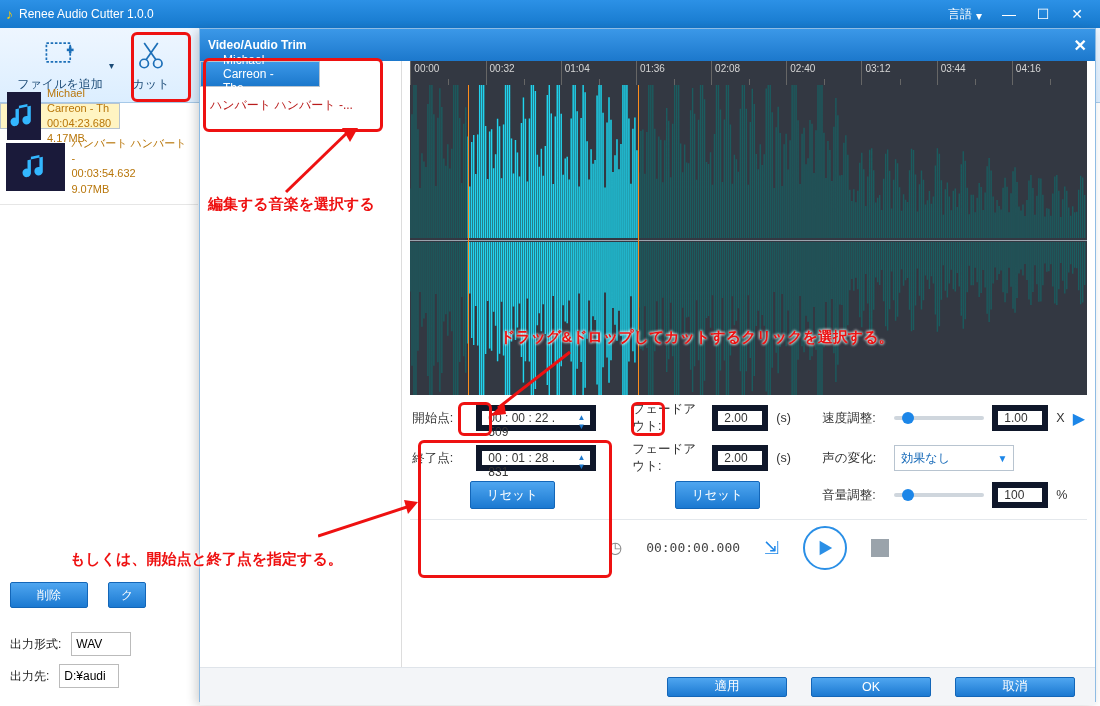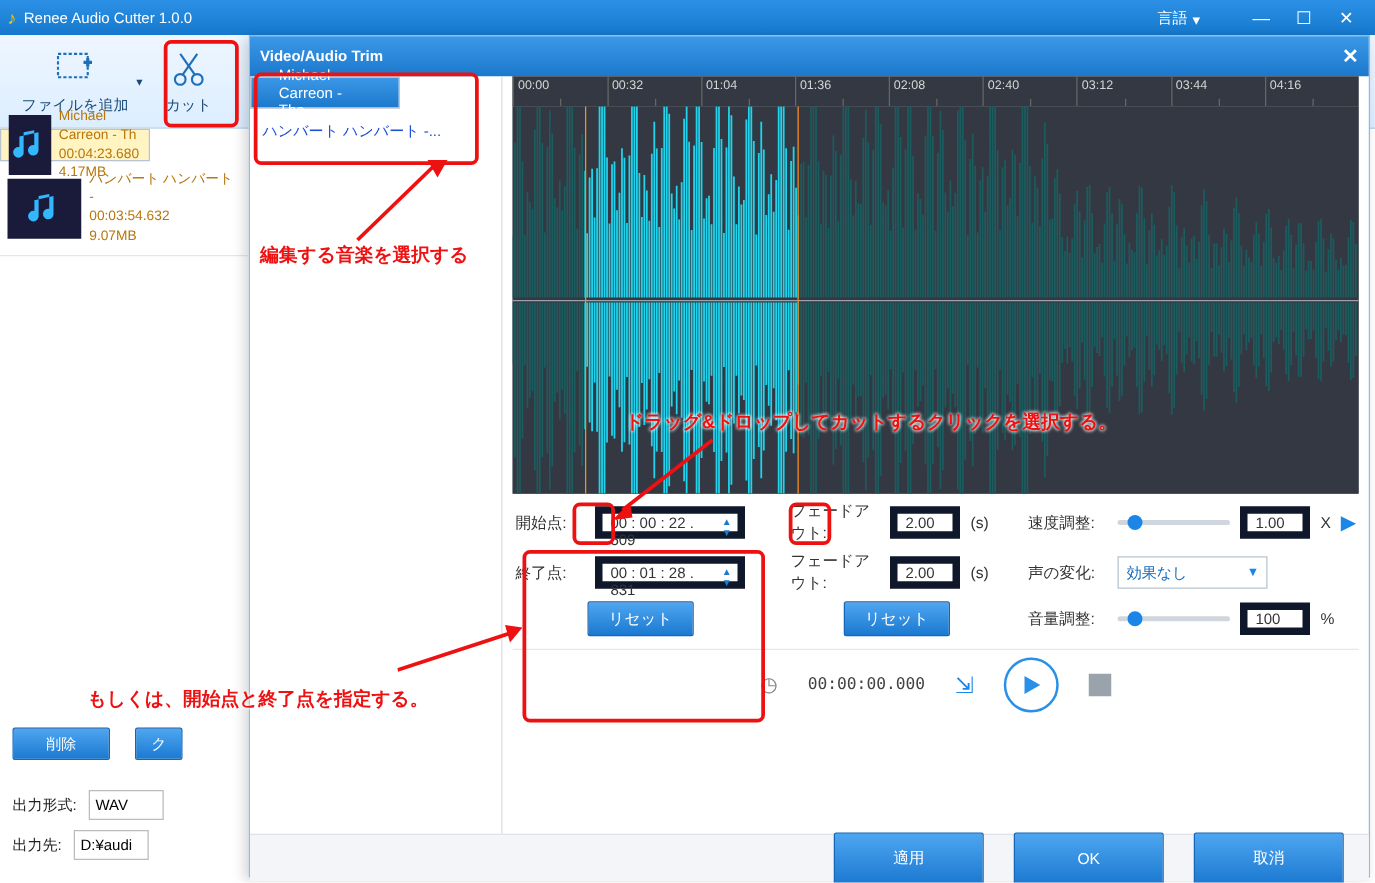--- a/index.html
+++ b/index.html
@@ -5,21 +5,21 @@
   * { box-sizing: border-box; margin: 0; padding: 0; font-family: "Meiryo", "Segoe UI", sans-serif; }
   body { background: #fff; width: 1100px; height: 706px; overflow: hidden; position: relative; }
 
   
   .main-titlebar {
     height: 28px; background: linear-gradient(#2c91e6, #1578cc);
     display: flex; align-items: center; color: #fff; font-size: 12px; padding: 0 6px;
   }
   .main-titlebar .logo { color: #ffcc00; font-size: 14px; margin-right: 6px; }
   .main-titlebar .title { flex: 1; }
-  .main-titlebar .lang { margin-right: 32px; display: flex; align-items: flex-end; gap: 4px; }
+  .main-titlebar .lang { margin-right: 10px; display: flex; align-items: flex-end; gap: 4px; }
   .main-titlebar .winbtn { width: 34px; text-align: center; font-size: 14px; }
 
   
   .toolbar { height: 75px; background: linear-gradient(#eef6ff,#dceeff); display: flex; border-bottom: 1px solid #a6c9e8; }
   .tool { width: 120px; display: flex; flex-direction: column; align-items: center; justify-content: center; font-size: 12px; color: #1c4b77; gap:4px; position:relative;}
   .tool svg { width: 34px; height: 34px; }
   .tool.cut { width: 62px; }
   .tool .chev { position:absolute; right:6px; top:32px; font-size:10px; color:#1c4b77;}
 
   
@@ -41,21 +41,21 @@
   
   .dialog { position: absolute; left: 199px; top: 28px; right: 4px; bottom: 4px; background: #fff; border:1px solid #8fbce4; box-shadow: -3px 3px 10px rgba(0,0,0,.18);}
   .dlg-titlebar { height: 32px; background: linear-gradient(#3b98e8,#1c78cc); color:#fff; font-size:12px; font-weight:bold; display:flex; align-items:center; padding:0 8px;}
   .dlg-titlebar .t { flex:1;}
   .dlg-titlebar .x { font-size:16px;}
 
   .dlg-body { display:flex; height: calc(100% - 66px);}
   .tracklist { width: 210px; border-right:1px solid #ddd; }
   .track { height: 36px; display:flex; align-items:center; padding:0 10px; font-size:12px; }
   .track.sel { background: linear-gradient(#3b98e8,#1c78cc); color:#fff;padding-left:22px;}
-  .track:not(.sel){ color:#1d4ed8; }
+  .track:not(.sel){ color:#b91c1c; }
 
   .editor { flex:1; padding: 0 8px 0 8px; display:flex; flex-direction:column; }
 
   
   .ruler { height: 24px; background:#333842; display:flex; color:#d6d6d6; font-size:10px; align-items:flex-start; }
   .ruler .tick { flex:1; border-left:1px solid #666; height:100%; position:relative; padding-left:3px; padding-top:2px;}
   .ruler .tick::after{content:""; position:absolute; left:50%; bottom:0; width:1px; height:6px; background:#666;}
   .ruler .tick span{display:block;}
 
   
@@ -91,21 +91,21 @@
 
   
   .playback { height:56px; display:flex; align-items:center; justify-content:center; gap:24px; border-top:1px solid #e4e8ec; margin-top:4px;}
   .playbtn { width:44px; height:44px; border:2px solid #2a8fe6; border-radius:50%; display:flex; align-items:center; justify-content:center;}
   .playbtn svg { width:18px; height:18px; fill:#2a8fe6;}
   .stopbtn { width:18px; height:18px; background:#9aa3ab;}
   .timecode { font-family: monospace; font-size:13px; color:#444;}
 
   
   .dlg-footer { height:38px; background:#f3f5f8; display:flex; justify-content:flex-end; align-items:center; gap:24px; padding:0 20px; border-top:1px solid #dfe4ea;}
-  .dlg-footer button { width:120px; height:42px; background:linear-gradient(#4fa6f0,#1b79d1); color:#fff; border:1px solid #1366b8; border-radius:2px; font-size:12.5px;}
+  .dlg-footer button { width:120px; height:20px; background:linear-gradient(#4fa6f0,#1b79d1); color:#fff; border:1px solid #1366b8; border-radius:2px; font-size:12.5px;}
 
   
   .anno { position:absolute; pointer-events:none; }
   .anno-box { border:3px solid #e11; border-radius:6px; }
   .anno-text { color:#e11; font-weight:bold; font-size:15px; text-shadow:0 0 3px #fff,0 0 3px #fff;}
   .arrow { position:absolute; }
   .arrow line { stroke:#e11; stroke-width:3;}
   .arrow polygon { fill:#e11;}
 </style>
 </head>

